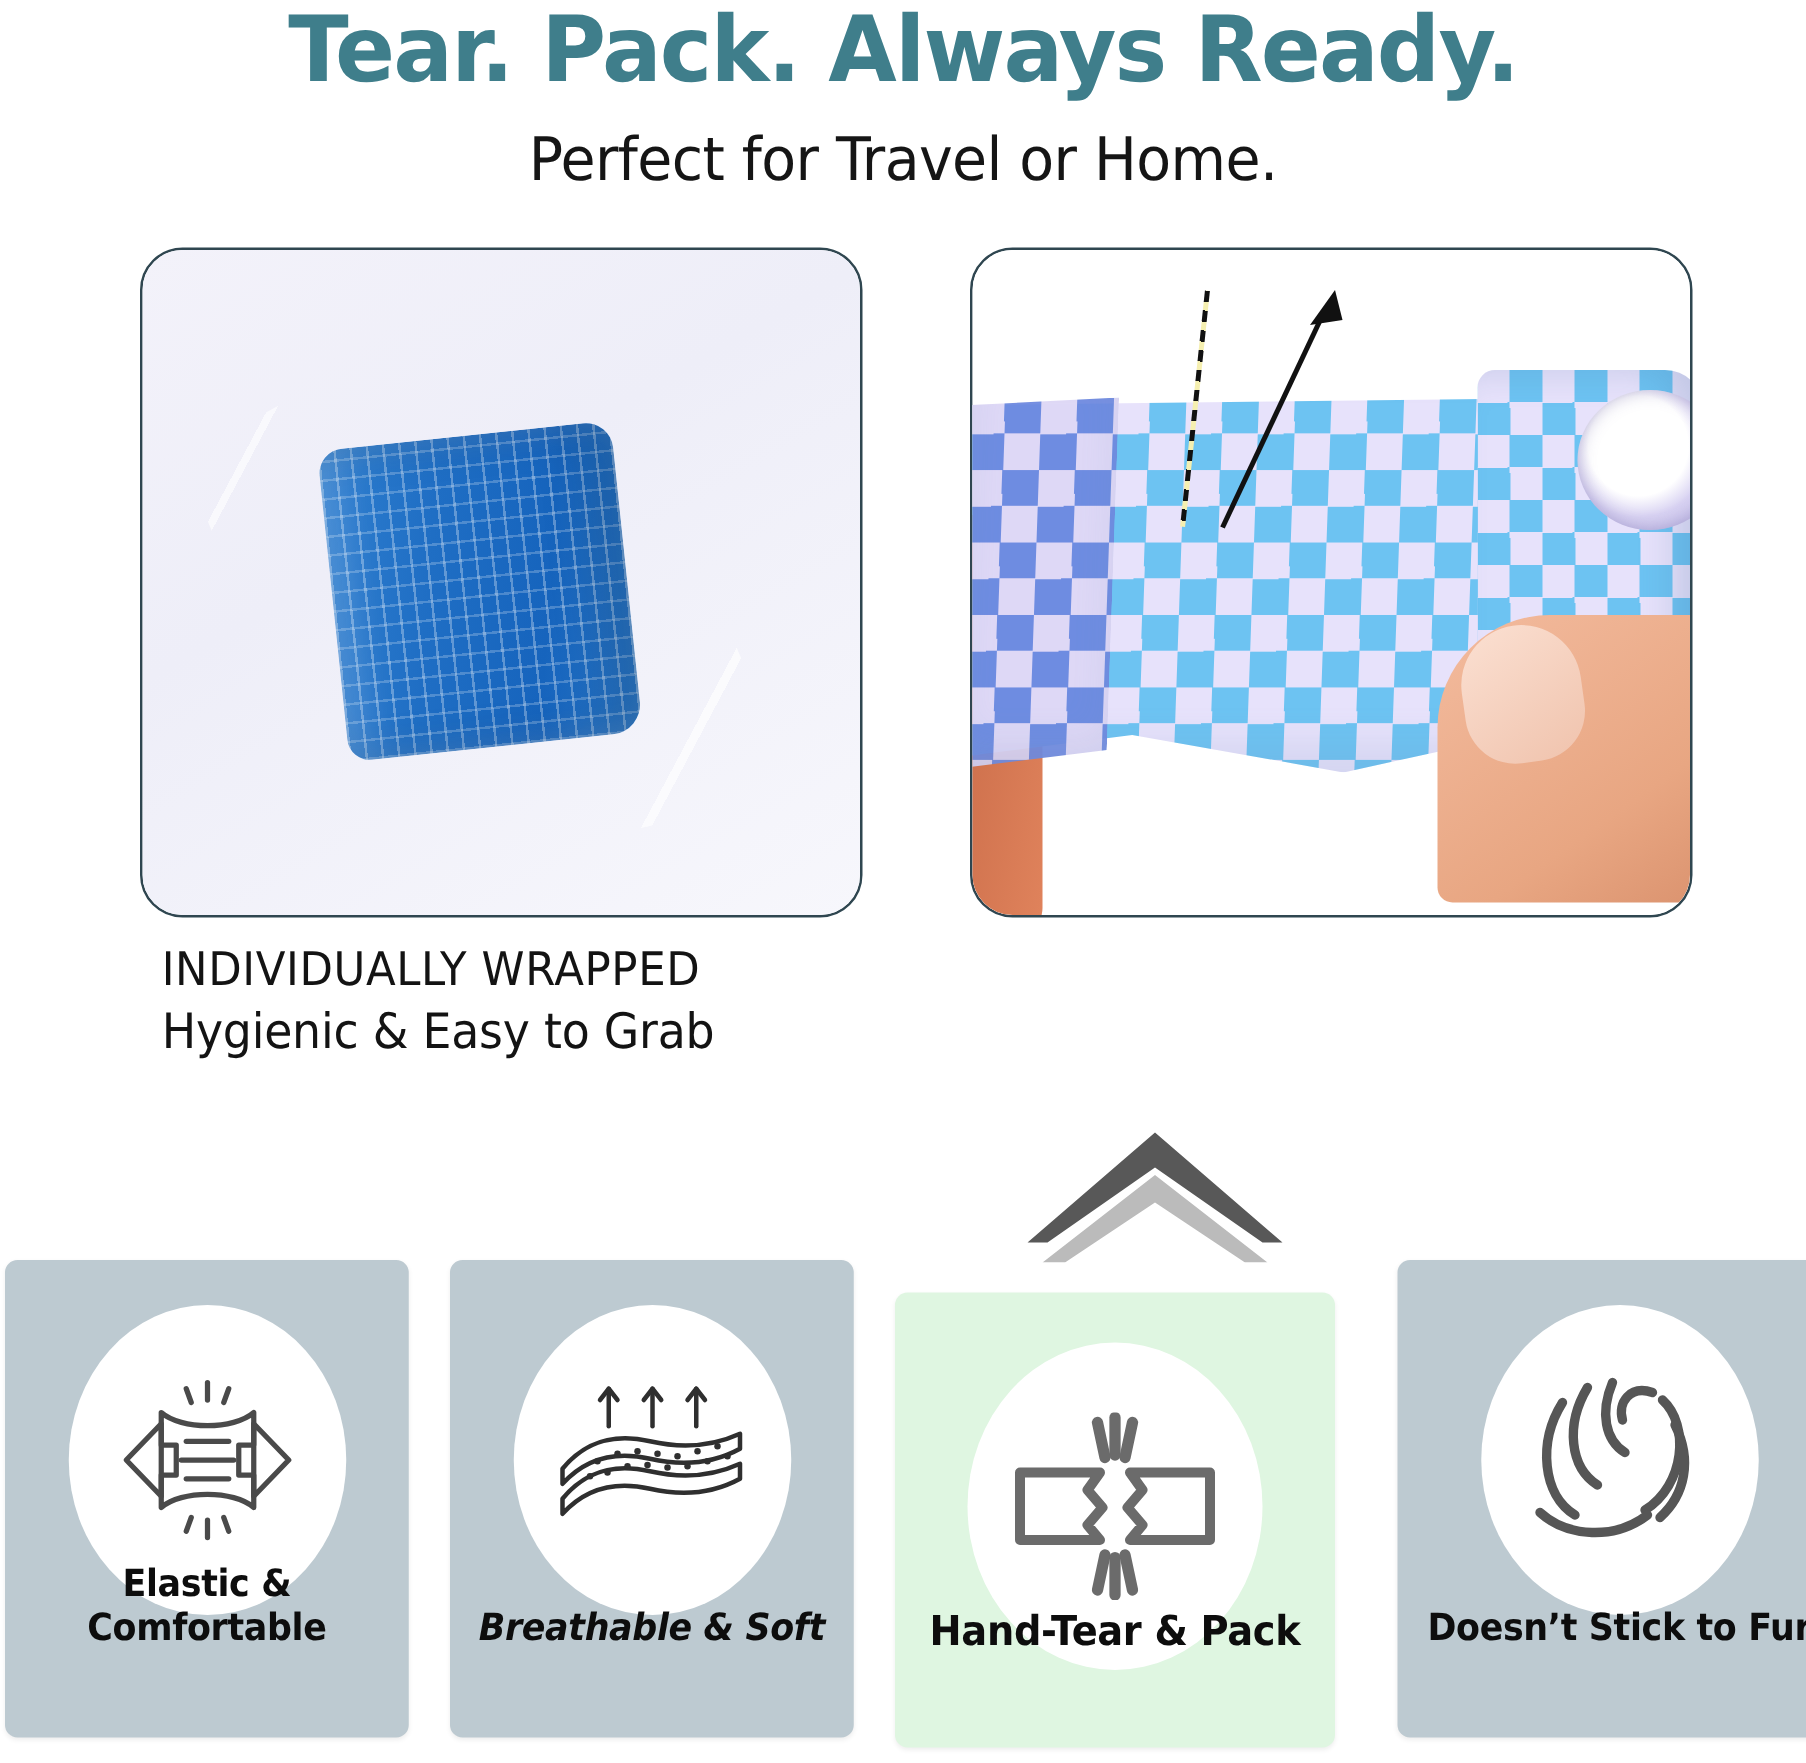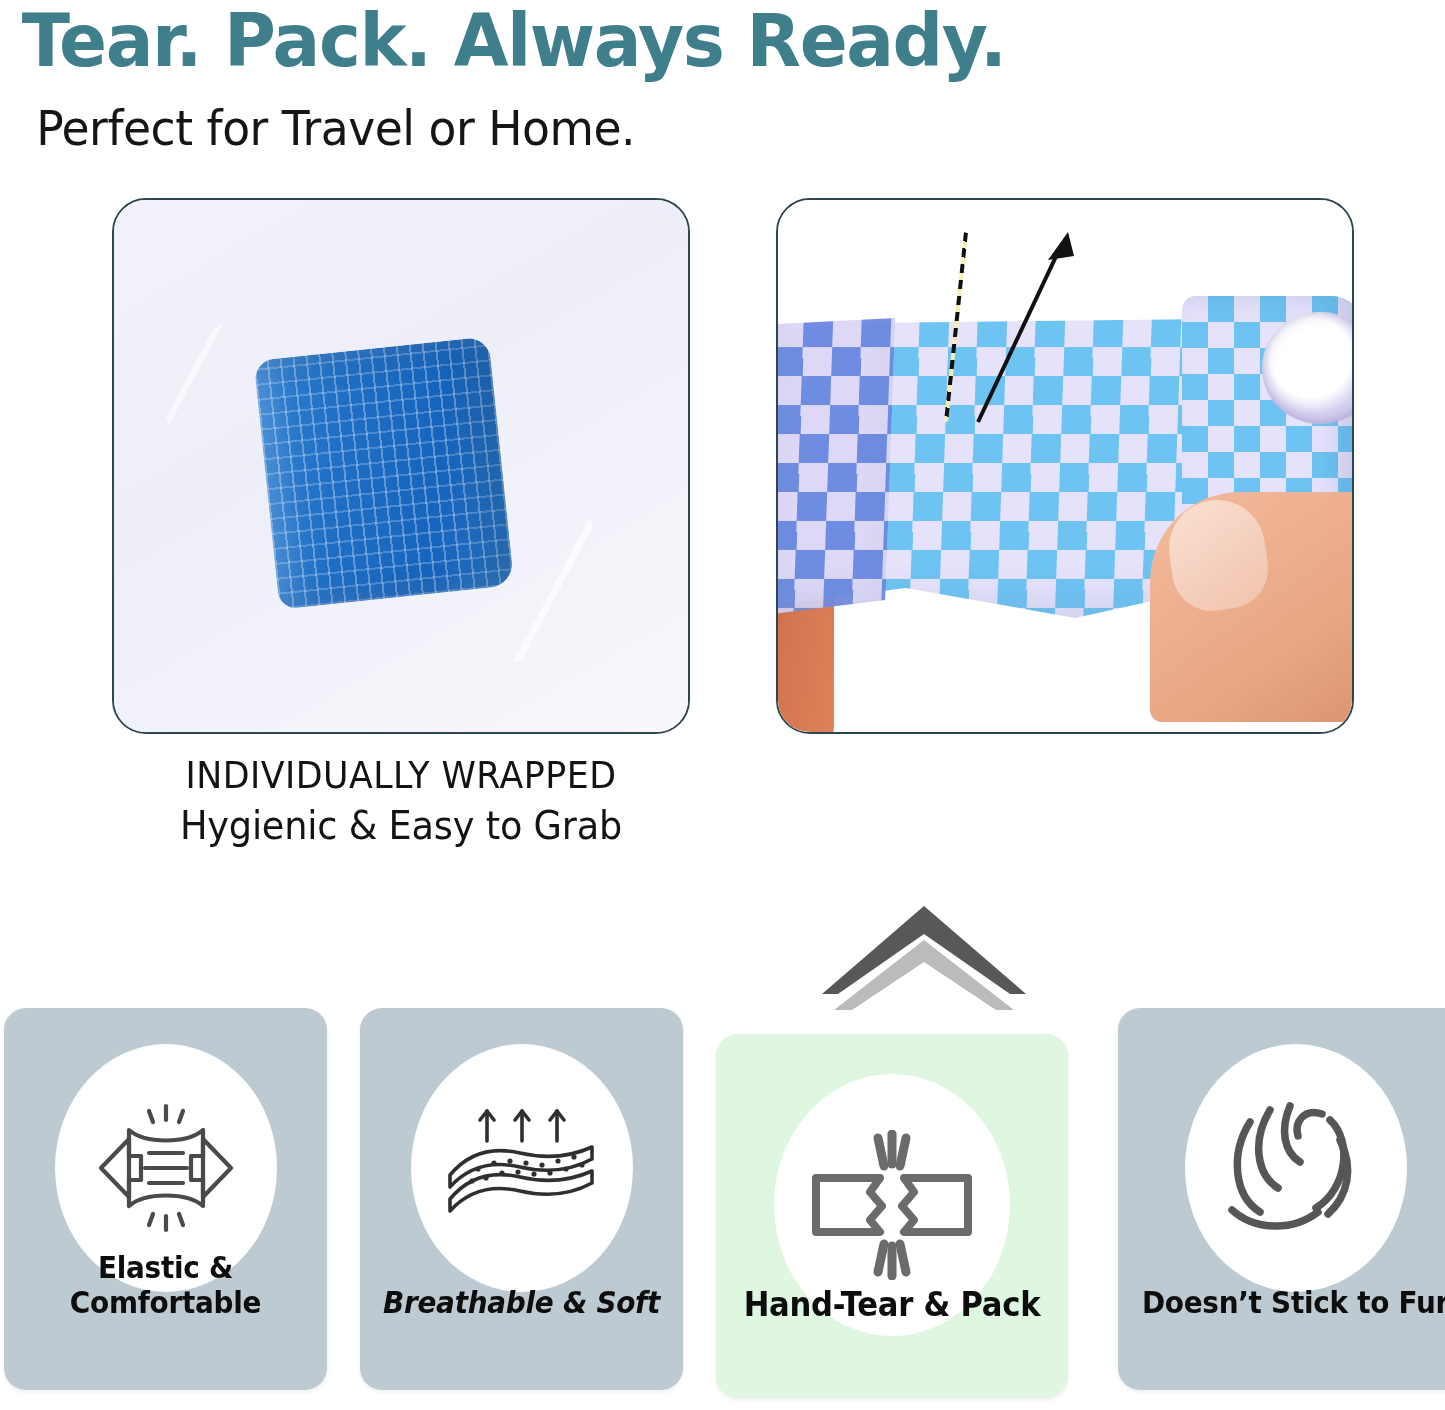--- a/index.html
+++ b/index.html
@@ -13,21 +13,21 @@
     position: relative;
     font-family: "Liberation Sans", sans-serif;
     overflow: hidden;
   }
 
   
   .header {
     position: absolute;
     top: 0; left: 0;
     width: 1445px;
-    text-align: left;
+    text-align: center;
   }
   .headline {
     margin: 0;
     padding-top: 2px;
     font-family: "DejaVu Sans", sans-serif;
     font-weight: 700;
     font-size: 73px;
     line-height: 78px;
     letter-spacing: -1.5px;
     color: #3F7E8B;
@@ -182,21 +182,21 @@
   .caption-row {
     position: absolute;
     top: 752px; left: 0;
     width: 1445px;
     height: 130px;
   }
   .caption {
     position: absolute;
     top: 0;
     width: 578px;
-    text-align: center;
+    text-align: left;
     font-family: "DejaVu Sans", sans-serif;
     color: #131313;
   }
   .caption.left  { left: 112px; }
   .caption.right { left: 776px; }
   .caption .line1 {
     display: block;
     font-size: 37px;
     line-height: 48px;
     letter-spacing: .5px;
@@ -214,21 +214,21 @@
   .features {
     position: absolute;
     left: 0; top: 900px;
     width: 1445px; height: 510px;
   }
   .f-card {
     position: absolute;
     bottom: 20px;
     width: 323px;
     height: 382px;
-    border-radius: 22px;
+    border-radius: 10px;
     background: #BDCAD1;
     box-shadow: 0 2px 4px rgba(0,0,0,.07);
   }
   .f-card.c0 { left: 4px;    }
   .f-card.c1 { left: 360px; font-style: italic;  }
   .f-card.c2 { left: 716px; width: 352px; height: 364px; bottom: 12px; background: #DFF6E1; }
   .f-card.c3 { left: 1118px; padding-left: 32px; }
 
   .f-oval {
     position: absolute;

